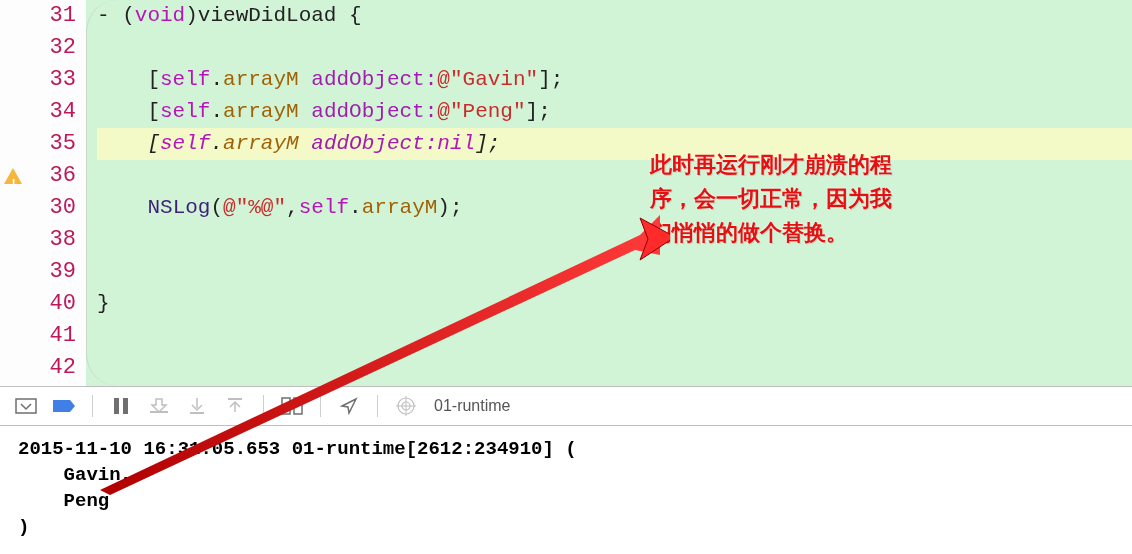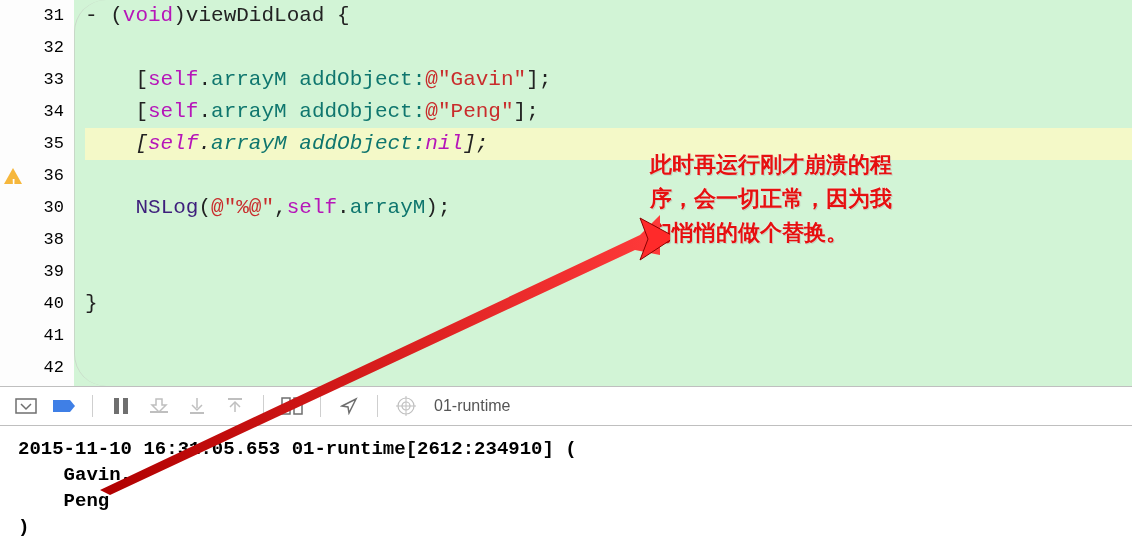--- a/index.html
+++ b/index.html
@@ -11,25 +11,25 @@
     overflow: hidden;
     position: relative;
     background: #fff;
   }
   .editor {
     display: flex;
     height: 386px;
     background: #d2f4d6;
   }
   .gutter {
-    width: 74px;
+    width: 86px;
     text-align: right;
     padding-right: 10px;
-    color: #000000;
-    font-size: 17px;
+    color: #be185d;
+    font-size: 22px;
     line-height: 32px;
     user-select: none;
     background: #fdfdfd;
     position: relative;
   }
   .gutter .ln { height: 32px; position: relative; }
   .gutter .warn::before {
     content: "";
     position: absolute;
     left: 4px; top: 8px;
@@ -53,22 +53,22 @@
     border-left: 1px solid #c8d8c8;
     border-radius: 32px;
   }
   .code .row { height: 32px; line-height: 32px; white-space: pre; font-size: 21px; }
   .code .hl { background: #f4f9c8; font-style: italic; }
   .kw-void { color: #b615b9; }
   .kw-super { color: #b615b9; }
   .kw-self { color: #b615b9; }
   .kw-nil { color: #b615b9; }
   .id-view { color: #3e1f7c; }
-  .id-method { color: #0f766e; }
-  .id-arrm { color: #0f766e; }
+  .id-method { color: #a21caf; }
+  .id-arrm { color: #a16207; }
   .id-nslog { color: #3e1f7c; }
   .str { color: #c92c2c; }
   .plain { color: #222; }
 
   .annotation {
     position: absolute;
     left: 650px;
     top: 148px;
     width: 260px;
     color: #e61010;

